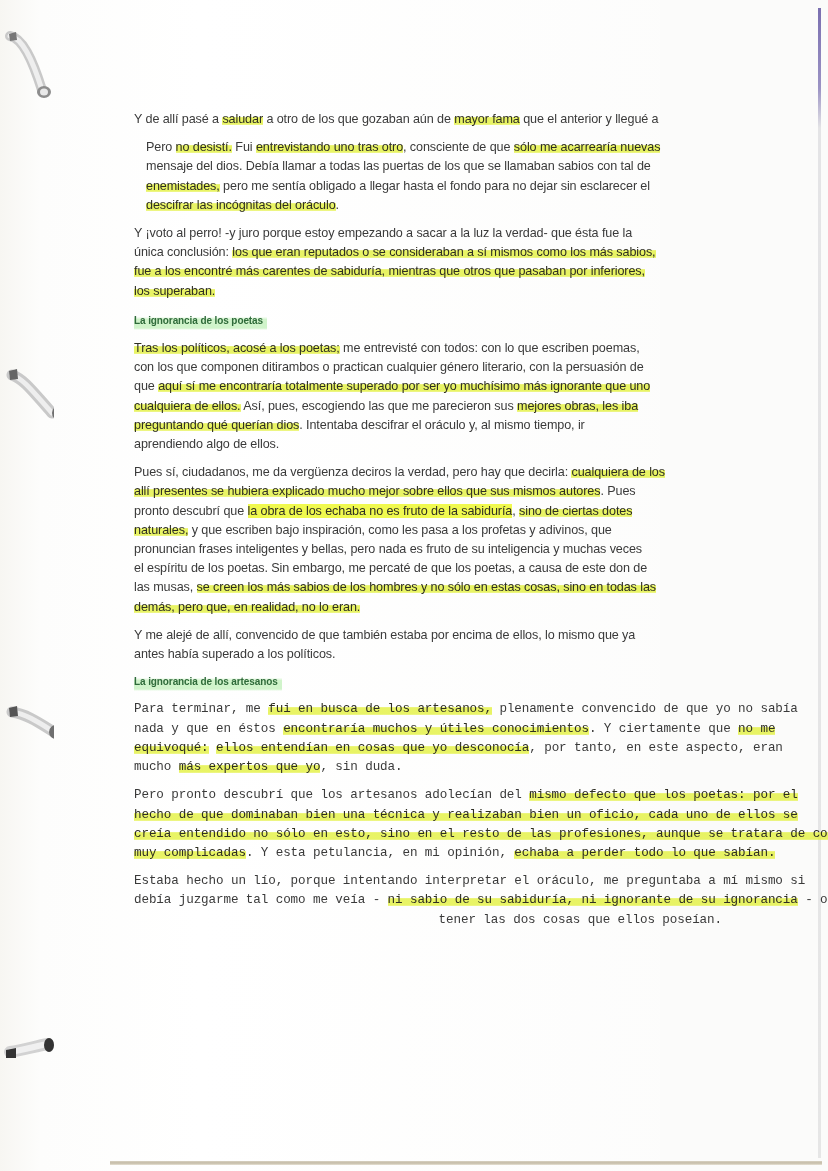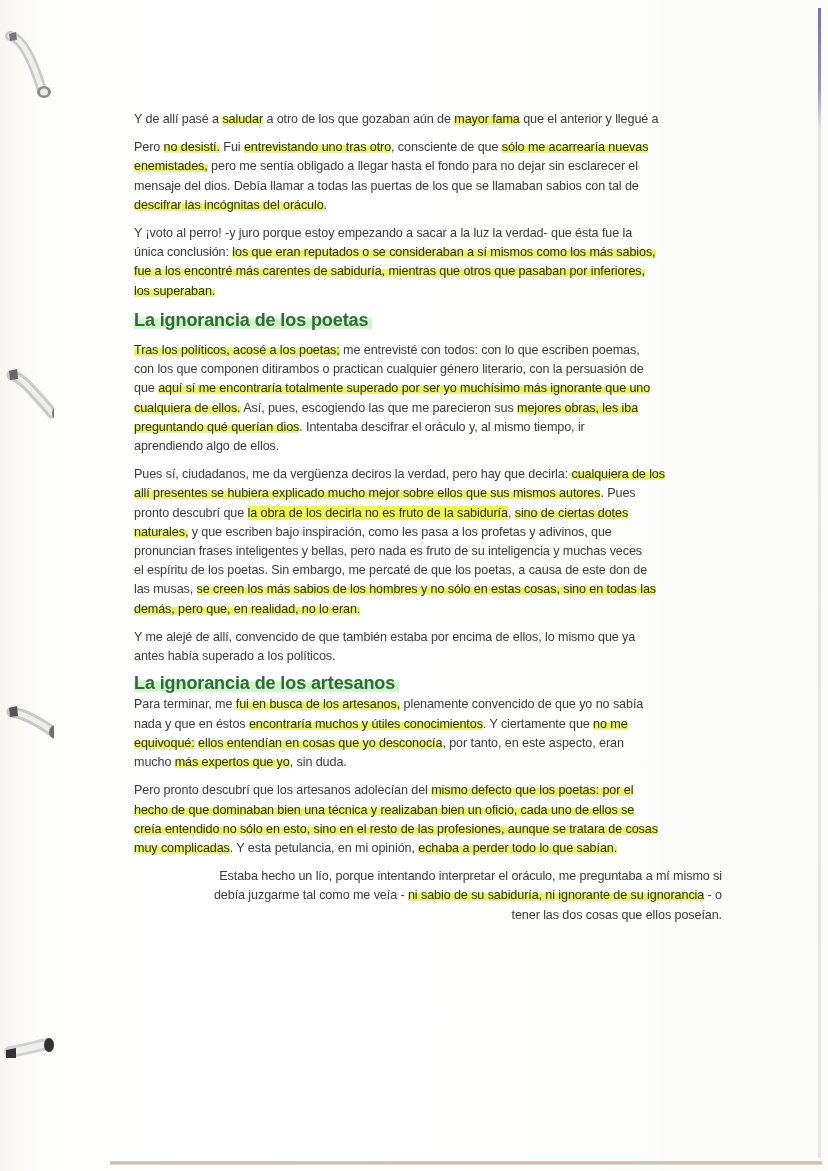--- a/index.html
+++ b/index.html
@@ -63,21 +63,21 @@
     }
     .hl {
       background: linear-gradient(180deg, rgba(230,245,60,0) 35%, rgba(225,240,50,0.75) 40%, rgba(225,240,50,0.75) 88%, rgba(230,245,60,0) 95%);
       color: #2e2e22;
     }
     .hl-strong {
       background: rgba(238,248,60,0.9);
       color: #2e2e22;
     }
     .heading {
-      font-size: 18px;
+      font-size: 10px;
       color: #2f6b3a;
       margin: 0;
       display: inline-block;
       background: linear-gradient(180deg, rgba(160,230,150,0) 30%, rgba(170,235,160,0.55) 45%, rgba(170,235,160,0.55) 90%, rgba(170,235,160,0) 100%);
       padding-right: 4px;
     }
   </style>
 </head>
 <body>
 
@@ -109,24 +109,24 @@
     <path d="M6 22 C20 20, 32 16, 44 14" stroke="#f0f0f0" stroke-width="6" fill="none" stroke-linecap="round"></path>
     <ellipse cx="45" cy="15" rx="5" ry="7" fill="#333"></ellipse>
     <path d="M2 20 L12 18 L12 28 L2 28 Z" fill="#333"></path>
   </svg>
 
   <div class="content">
     <div id="intro">
         <p class="para">
           <span class="line"><span>Y de allí pasé a </span><span class="hl">saludar</span><span> a otro de los que gozaban aún de </span><span class="hl">mayor fama</span><span> que el anterior y llegué a</span></span>
         </p>
-        <p class="para" style="margin-top: 9px;">
+        <p class="para" style="margin-top: 9px; margin-left: 12px;">
           <span class="line"><span>Pero </span><span class="hl">no desistí.</span><span> Fui </span><span class="hl">entrevistando uno tras otro</span><span>, consciente de que </span><span class="hl">sólo me acarrearía nuevas</span></span>
+          <span class="line"><span>mensaje del dios. Debía llamar a todas las puertas de los que se llamaban sabios con tal de</span></span>
           <span class="line"><span class="hl">enemistades,</span><span> pero me sentía obligado a llegar hasta el fondo para no dejar sin esclarecer el</span></span>
-          <span class="line"><span>mensaje del dios. Debía llamar a todas las puertas de los que se llamaban sabios con tal de</span></span>
           <span class="line"><span class="hl">descifrar las incógnitas del oráculo</span><span>.</span></span>
         </p>
         <p class="para" style="margin-top: 9px;">
           <span class="line"><span>Y ¡voto al perro! -y juro porque estoy empezando a sacar a la luz la verdad- que ésta fue la</span></span>
           <span class="line"><span>única conclusión: </span><span class="hl">los que eran reputados o se consideraban a sí mismos como los más sabios,</span></span>
           <span class="line"><span class="hl">fue a los encontré más carentes de sabiduría, mientras que otros que pasaban por inferiores,</span></span>
           <span class="line"><span class="hl">los superaban.</span></span>
         </p>
       </div>
 
@@ -137,37 +137,37 @@
             <span class="line"><span class="hl">Tras los políticos, acosé a los poetas;</span><span> me entrevisté con todos: con lo que escriben poemas,</span></span>
             <span class="line"><span>con los que componen ditirambos o practican cualquier género literario, con la persuasión de</span></span>
             <span class="line"><span>que </span><span class="hl">aquí sí me encontraría totalmente superado por ser yo muchísimo más ignorante que uno</span></span>
             <span class="line"><span class="hl">cualquiera de ellos.</span><span> Así, pues, escogiendo las que me parecieron sus </span><span class="hl">mejores obras, les iba</span></span>
             <span class="line"><span class="hl">preguntando qué querían dios</span><span>. Intentaba descifrar el oráculo y, al mismo tiempo, ir</span></span>
             <span class="line"><span>aprendiendo algo de ellos.</span></span>
           </p>
           <p class="para" style="margin-top: 9px;">
             <span class="line"><span>Pues sí, ciudadanos, me da vergüenza deciros la verdad, pero hay que decirla: </span><span class="hl">cualquiera de los</span></span>
             <span class="line"><span class="hl">allí presentes se hubiera explicado mucho mejor sobre ellos que sus mismos autores</span><span>. Pues</span></span>
-            <span class="line"><span>pronto descubrí que </span><span class="hl-strong">la obra de los decirla no es fruto de la sabiduría</span><span>, </span><span class="hl">sino de ciertas dotes</span></span>
+            <span class="line"><span>pronto descubrí que </span><span class="hl-strong">la obra de los echaba no es fruto de la sabiduría</span><span>, </span><span class="hl">sino de ciertas dotes</span></span>
             <span class="line"><span class="hl">naturales,</span><span> y que escriben bajo inspiración, como les pasa a los profetas y adivinos, que</span></span>
             <span class="line"><span>pronuncian frases inteligentes y bellas, pero nada es fruto de su inteligencia y muchas veces</span></span>
             <span class="line"><span>el espíritu de los poetas. Sin embargo, me percaté de que los poetas, a causa de este don de</span></span>
             <span class="line"><span>las musas, </span><span class="hl">se creen los más sabios de los hombres y no sólo en estas cosas, sino en todas las</span></span>
             <span class="line"><span class="hl">demás, pero que, en realidad, no lo eran.</span></span>
           </p>
           <p class="para" style="margin-top: 9px;">
             <span class="line"><span>Y me alejé de allí, convencido de que también estaba por encima de ellos, lo mismo que ya</span></span>
             <span class="line"><span>antes había superado a los políticos.</span></span>
           </p>
         </div>
     </div>
 
     <div style="margin-top:8px;">
       <h2 class="heading">La ignorancia de los artesanos</h2>
-      <div id="artesanos" style="">
+      <div id="artesanos" style="margin-top:9px;font-family:Liberation Mono, monospace;">
           <p class="para">
             <span class="line"><span>Para terminar, me </span><span class="hl">fui en busca de los artesanos,</span><span> plenamente convencido de que yo no sabía</span></span>
             <span class="line"><span>nada y que en éstos </span><span class="hl">encontraría muchos y útiles conocimientos</span><span>. Y ciertamente que </span><span class="hl">no me</span></span>
             <span class="line"><span class="hl">equivoqué:</span><span> </span><span class="hl">ellos entendían en cosas que yo desconocía</span><span>, por tanto, en este aspecto, eran</span></span>
             <span class="line"><span>mucho </span><span class="hl">más expertos que yo</span><span>, sin duda.</span></span>
           </p>
           <p class="para" style="margin-top: 9px;">
             <span class="line"><span>Pero pronto descubrí que los artesanos adolecían del </span><span class="hl">mismo defecto que los poetas: por el</span></span>
             <span class="line"><span class="hl">hecho de que dominaban bien una técnica y realizaban bien un oficio, cada uno de ellos se</span></span>
             <span class="line"><span class="hl">creía entendido no sólo en esto, sino en el resto de las profesiones, aunque se tratara de cosas</span></span>

